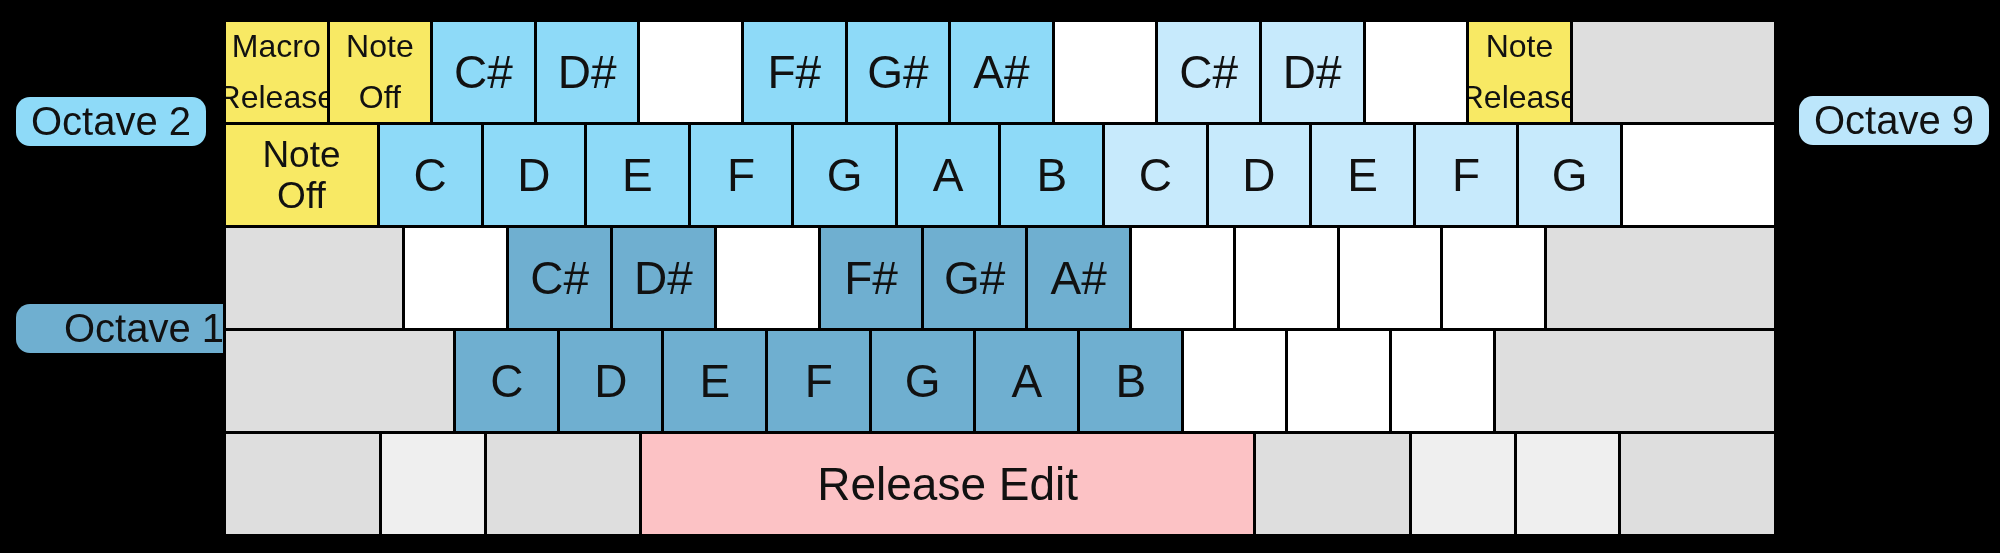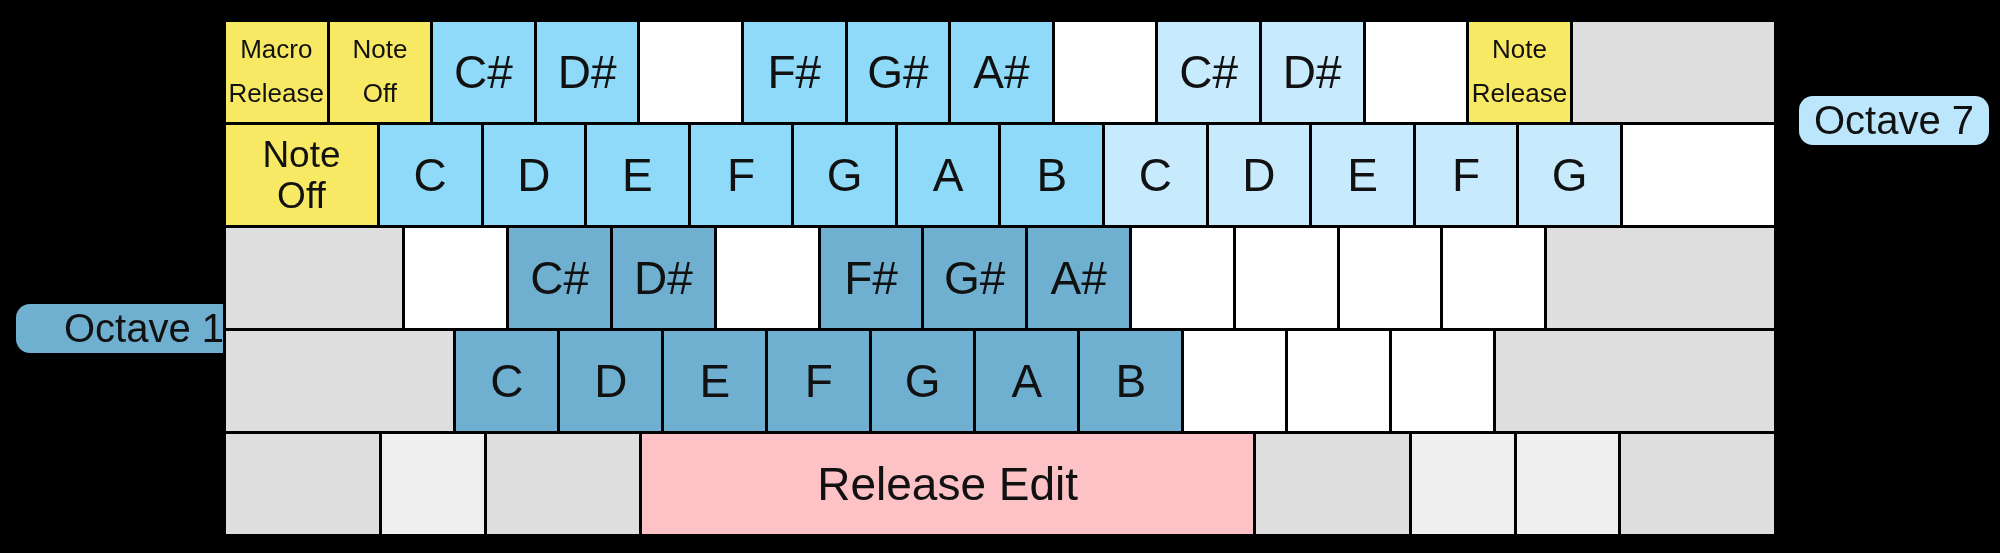--- a/index.html
+++ b/index.html
@@ -38,21 +38,21 @@
     display: flex;
     flex-direction: column;
     align-items: center;
     justify-content: center;
     text-align: center;
     color: #111111;
     overflow: hidden;
     min-width: 0;
   }
   .key .line { display: block; }
-  .size-small  { font-size: 26px; line-height: 1.22; gap: 12px; }
+  .size-small  { font-size: 32px; line-height: 1.22; gap: 12px; }
   .size-medium { font-size: 37px; line-height: 1.12; }
   .size-large  { font-size: 46px; line-height: 1.05; }
   .pill {
     position: absolute;
     height: 49px;
     padding: 0 15px;
     border-radius: 14px;
     display: flex;
     align-items: center;
     justify-content: center;
@@ -62,24 +62,25 @@
   }
   .pill-octave2 { left: 16px;  top: 97px; }
   .pill-octave1 { left: 16px;  top: 304px; padding-left: 48px; }
   .pill-octave3 { left: 1799px; top: 96px; }
 </style>
 </head>
 <body>
 
 <div class="stage">
 
+  <div class="pill pill-octave2" style="background: rgb(142, 218, 248);">Octave 2</div>
 
   <div class="pill pill-octave1" style="background: rgb(111, 175, 208);">Octave 1</div>
 
-  <div class="pill pill-octave3" style="background: rgb(188, 230, 251);">Octave 7</div>
+  <div class="pill pill-octave3" style="background: rgb(188, 230, 251);">Octave 9</div>
 
   <div class="keyboard">
       <div class="row">
         <div class="key size-small" style="flex: 1 1 0%; background: rgb(248, 233, 100);">
           <span class="line">Macro</span>
           <span class="line">Release</span>
         </div>
         <div class="key size-small" style="flex: 1 1 0%; background: rgb(248, 233, 100);">
           <span class="line">Note</span>
           <span class="line">Off</span>

